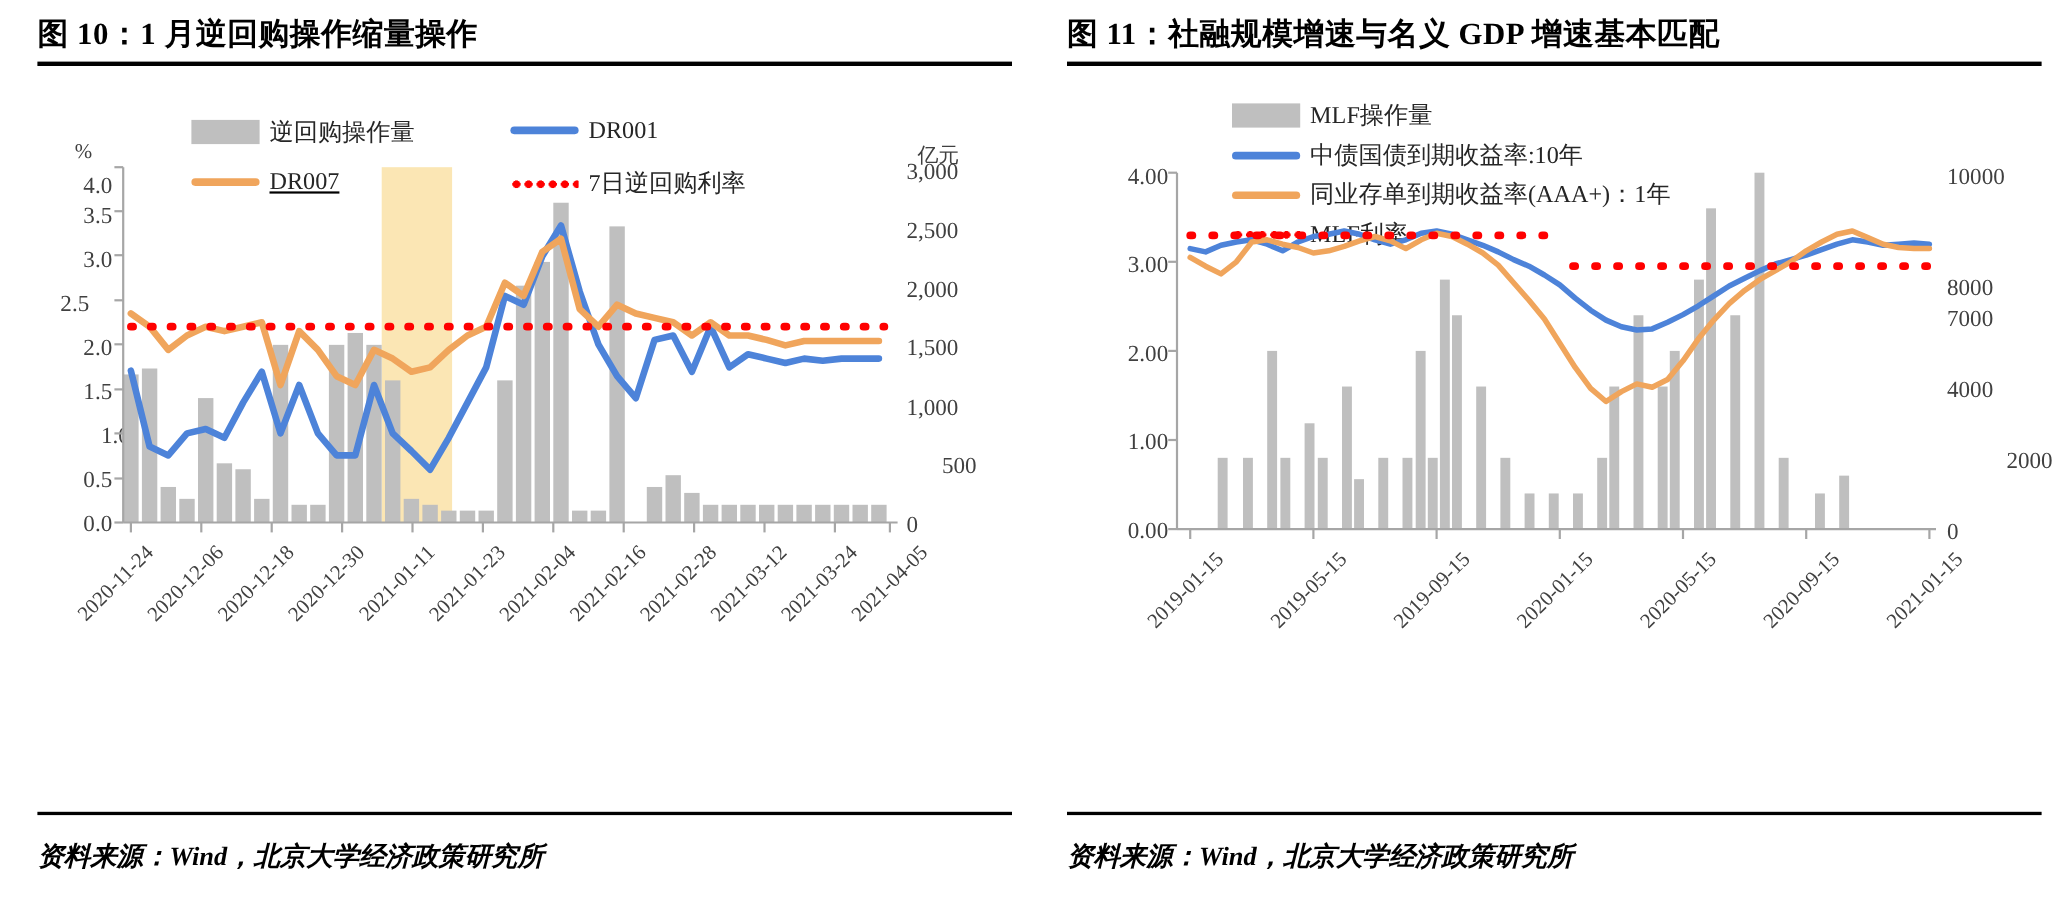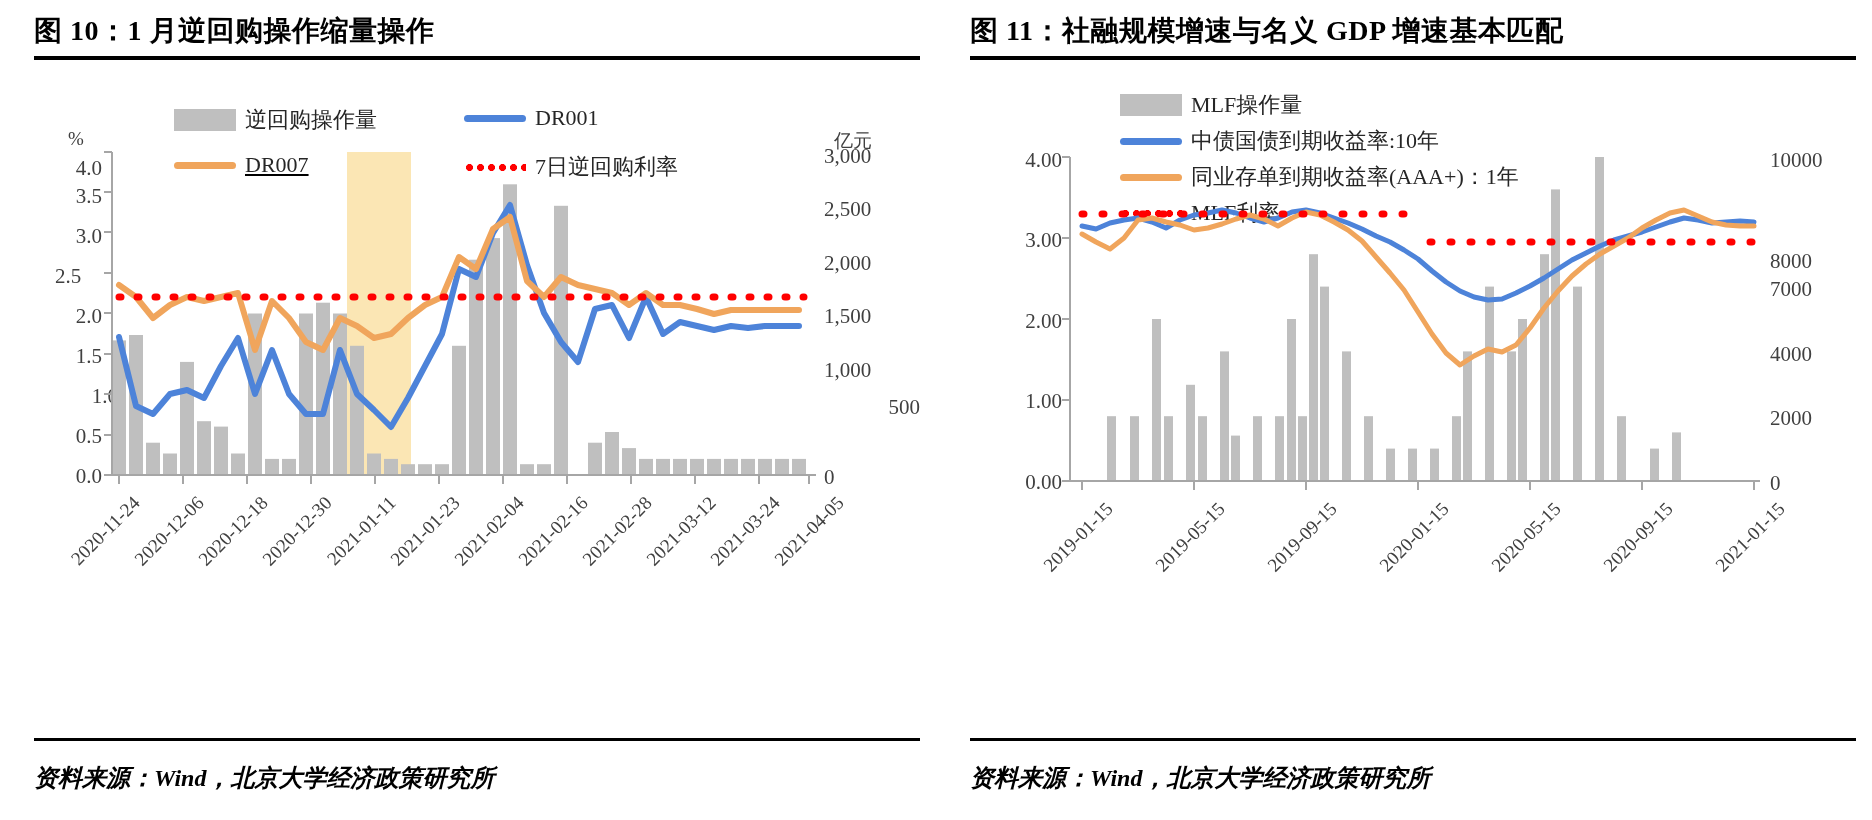--- a/index.html
+++ b/index.html
@@ -123,21 +123,21 @@
       <div class="ylabel" style="left:0px;  top:284px; width:68px;">1.5</div>
       <div class="ylabel" style="left:16px;  top:324px; width:68px;">1.0</div>
       <div class="ylabel" style="left:0px;  top:364px; width:68px;">0.5</div>
       <div class="ylabel" style="left:0px;  top:404px; width:68px;text-align:right;">0.0</div>
 
       <div class="ylabel" style="left:790px; top:84px;  width:96px; text-align:left;">3,000</div>
       <div class="ylabel" style="left:790px; top:137px; width:96px; text-align:left;">2,500</div>
       <div class="ylabel" style="left:790px; top:191px; width:96px; text-align:left;">2,000</div>
       <div class="ylabel" style="left:790px; top:244px; width:96px; text-align:left;">1,500</div>
       <div class="ylabel" style="left:790px; top:298px; width:96px; text-align:left;">1,000</div>
-      <div class="ylabel" style="left:790px; top:335px; width:96px; text-align:right;">500</div>
+      <div class="ylabel" style="left:790px; top:351px; width:96px; text-align:center;">500</div>
       <div class="ylabel" style="left:790px; top:405px; width:96px; text-align:left;">0</div>
 
       <svg width="886" height="600">
 
         <rect x="313" y="92" width="64" height="323" fill="#fbe6b4"></rect>
 
         <g fill="#bfbfbf">
           <rect x="78" y="280.4" width="14" height="134.6"></rect>
           <rect x="95" y="275.0" width="14" height="140.0"></rect>
           <rect x="112" y="382.7" width="14" height="32.3"></rect>
@@ -259,21 +259,21 @@
       <div class="ylabel" style="left:0px; top:88px;  width:92px;">4.00</div>
       <div class="ylabel" style="left:0px; top:168px; width:92px;">3.00</div>
       <div class="ylabel" style="left:0px; top:249px; width:92px;">2.00</div>
       <div class="ylabel" style="left:0px; top:329px; width:92px;">1.00</div>
       <div class="ylabel" style="left:0px; top:410px; width:92px;">0.00</div>
 
       <div class="ylabel" style="left:800px; top:88px;  width:96px; text-align:left;">10000</div>
       <div class="ylabel" style="left:800px; top:153px; width:96px; text-align:left;margin-top:36px;">8000</div>
       <div class="ylabel" style="left:800px; top:217px; width:96px; text-align:left;">7000</div>
       <div class="ylabel" style="left:800px; top:282px; width:96px; text-align:left;">4000</div>
-      <div class="ylabel" style="left:800px; top:346px; width:96px; text-align:left;">2000</div>
+      <div class="ylabel" style="left:800px; top:346px; width:96px; text-align:right;">2000</div>
       <div class="ylabel" style="left:800px; top:411px; width:96px; text-align:left;">0</div>
 
       <svg width="886" height="600">
 
         <g fill="#bfbfbf">
           <rect x="137" y="356.2" width="9" height="64.8"></rect>
           <rect x="160" y="356.2" width="9" height="64.8"></rect>
           <rect x="182" y="259.0" width="9" height="162.0"></rect>
           <rect x="194" y="356.2" width="9" height="64.8"></rect>
           <rect x="216" y="324.8" width="9" height="96.2"></rect>

